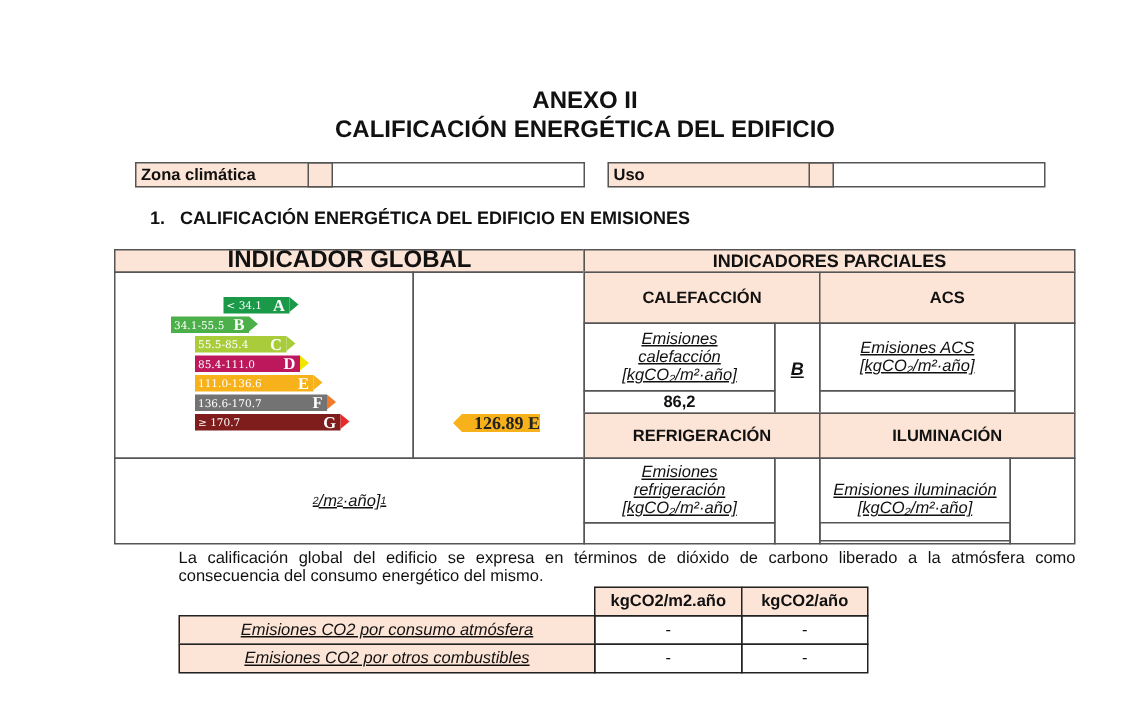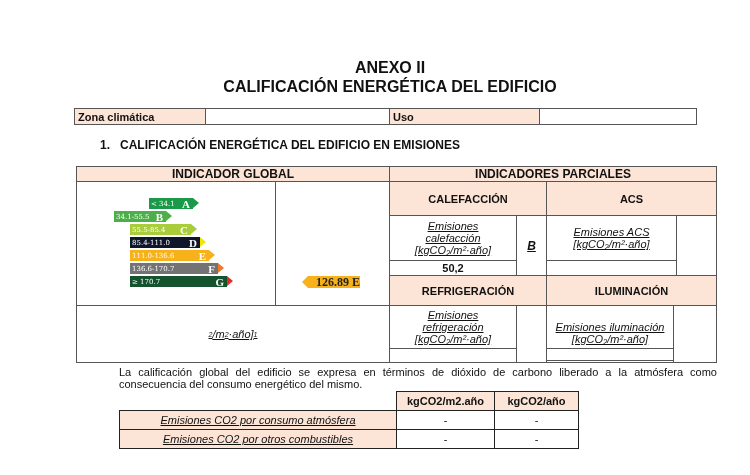--- a/index.html
+++ b/index.html
@@ -3,72 +3,72 @@
 <meta charset="utf-8">
 <style>
   html,body{margin:0;padding:0;background:#ffffff;}
   body{width:750px;height:475px;position:relative;overflow:hidden;font-family:"Liberation Sans",sans-serif;color:#111;}
   .abs{position:absolute;}
   .title{left:0;width:780px;text-align:center;font-weight:bold;font-size:16px;line-height:18px;}
   .peach{background:#fce4d6;}
   .cell{position:absolute;border:1px solid #555;box-sizing:border-box;display:flex;align-items:center;justify-content:center;text-align:center;font-size:11px;}
   .b{font-weight:bold;}
   .i{font-style:italic;text-decoration:underline;}
-  .left{justify-content:flex-start;padding-left:3px;}
+  .left{justify-content:flex-start;padding-left:3px;margin-left:16px;}
   sub,sup{font-size:7px;}
   .bar{position:absolute;height:11px;display:flex;align-items:center;color:#fff;font-family:"DejaVu Serif",serif;font-size:7px;padding-left:2px;box-sizing:border-box;}
   .bar .lt{position:absolute;right:3px;font-size:11px;font-weight:bold;font-family:"Liberation Serif",serif;}
   .bar::after{content:"";position:absolute;right:-6px;top:0;border-top:5.5px solid transparent;border-bottom:5.5px solid transparent;border-left:6px solid var(--c);}
   .para{font-size:11px;line-height:12px;text-align:justify;}
 </style>
 </head>
 <body>
 
 <div class="abs title" style="top:59px;">ANEXO II</div>
 <div class="abs title" style="top:78px;">CALIFICACIÓN ENERGÉTICA DEL EDIFICIO</div>
 
 <div class="cell peach b left" style="left:74px;top:108px;width:132px;height:17px;">Zona climática</div>
 <div class="cell" style="left:205px;top:108px;width:185px;height:17px;"></div>
 <div class="cell peach b left" style="left:389px;top:108px;width:151px;height:17px;">Uso</div>
 <div class="cell" style="left:539px;top:108px;width:158px;height:17px;"></div>
 
 <div class="abs b" style="left:100px;top:138px;font-size:12px;">1.</div>
 <div class="abs b" style="left:120px;top:138px;font-size:12px;">CALIFICACIÓN ENERGÉTICA DEL EDIFICIO EN EMISIONES</div>
 
-<div class="cell peach b" style="left:76px;top:166px;width:314px;height:16px;font-size:12px;">INDICADOR GLOBAL</div>
+<div class="cell peach b" style="left:76px;top:166px;width:314px;height:16px;font-size:16px;">INDICADOR GLOBAL</div>
 
 <div class="cell" style="left:76px;top:181px;width:200px;height:125px;"></div>
 <div class="cell" style="left:275px;top:181px;width:115px;height:125px;"></div>
 
 <div id="scale">
     <div class="bar" style="left: 130px; top: 198px; width: 44px; background: rgb(26, 154, 72); margin-left: 19px; --c: #1a9a48;">
       <span>&lt; 34.1</span>
       <span class="lt">A</span>
     </div>
     <div class="bar" style="left: 114px; top: 211px; width: 52px; background: rgb(76, 176, 74); --c: #4cb04a;">
       <span>34.1-55.5</span>
       <span class="lt">B</span>
     </div>
     <div class="bar" style="left: 130px; top: 224px; width: 61px; background: rgb(169, 204, 58); --c: #a9cc3a;">
       <span>55.5-85.4</span>
       <span class="lt">C</span>
     </div>
-    <div class="bar" style="left: 130px; top: 237px; width: 70px; background: #0f172a; --c: #f2e600;">
+    <div class="bar" style="left: 130px; top: 237px; width: 70px; background: #be185d; --c: #f2e600;">
       <span>85.4-111.0</span>
       <span class="lt">D</span>
     </div>
     <div class="bar" style="left: 130px; top: 250px; width: 79px; background: rgb(247, 177, 26); --c: #f7b11a;">
       <span>111.0-136.6</span>
       <span class="lt">E</span>
     </div>
     <div class="bar" style="left: 130px; top: 263px; width: 88px; background: #737373; --c: #ee7a2a;">
       <span>136.6-170.7</span>
       <span class="lt">F</span>
     </div>
-    <div class="bar" style="left: 130px; top: 276px; width: 97px; background: #14532d; --c: #e62b2b;">
+    <div class="bar" style="left: 130px; top: 276px; width: 97px; background: #7f1d1d; --c: #e62b2b;">
       <span>≥ 170.7</span>
       <span class="lt">G</span>
     </div>
   </div>
 
 <div class="abs" style="left:302px;top:276px;height:12px;width:56px;">
   <div style="position:absolute;left:0;top:0;border-top:6px solid transparent;border-bottom:6px solid transparent;border-right:6px solid #f7b11a;"></div>
   <div style="position:absolute;left:6px;top:0;height:12px;width:52px;background:#f7b11a;font-family:'Liberation Serif',serif;font-weight:bold;font-size:12px;line-height:12px;text-align:right;color:#222;">126.89 E</div>
 </div>
 
@@ -82,21 +82,21 @@
 
 <div class="cell peach b" style="left:389px;top:166px;width:328px;height:16px;font-size:12px;">INDICADORES PARCIALES</div>
 
 <div class="cell peach b" style="left:389px;top:181px;width:158px;height:35px;">CALEFACCIÓN</div>
 <div class="cell i" style="left:389px;top:215px;width:128px;height:46px;flex-direction:column;line-height:12px;">
   <span>Emisiones</span>
   <span>calefacción</span>
   <span>[kgCO₂/m²·año]</span>
 </div>
 <div class="cell b i" style="left:516px;top:215px;width:31px;height:61px;font-size:12px;">B</div>
-<div class="cell b" style="left:389px;top:260px;width:128px;height:16px;">50,2</div>
+<div class="cell b" style="left:389px;top:260px;width:128px;height:16px;">86,2</div>
 
 <div class="cell peach b" style="left:546px;top:181px;width:171px;height:35px;">ACS</div>
 <div class="cell i" style="left:546px;top:215px;width:131px;height:46px;flex-direction:column;line-height:12px;">
   <span>Emisiones ACS</span>
   <span>[kgCO₂/m²·año]</span>
 </div>
 <div class="cell" style="left:676px;top:215px;width:41px;height:61px;"></div>
 <div class="cell" style="left:546px;top:260px;width:131px;height:16px;"></div>
 
 <div class="cell peach b" style="left:389px;top:275px;width:158px;height:31px;">REFRIGERACIÓN</div>

